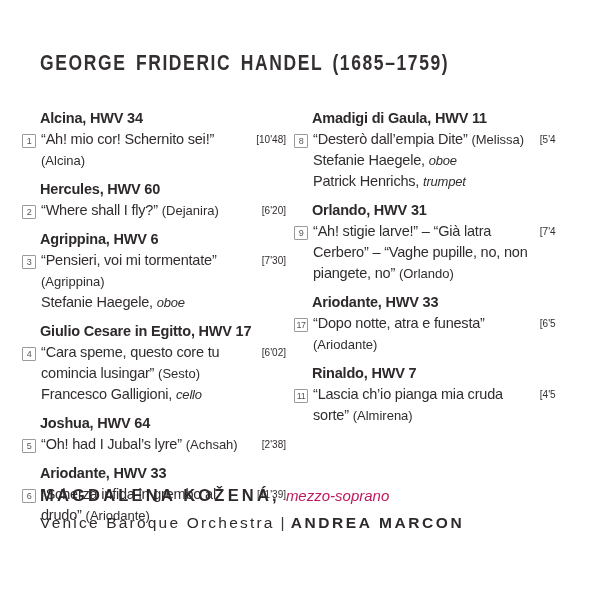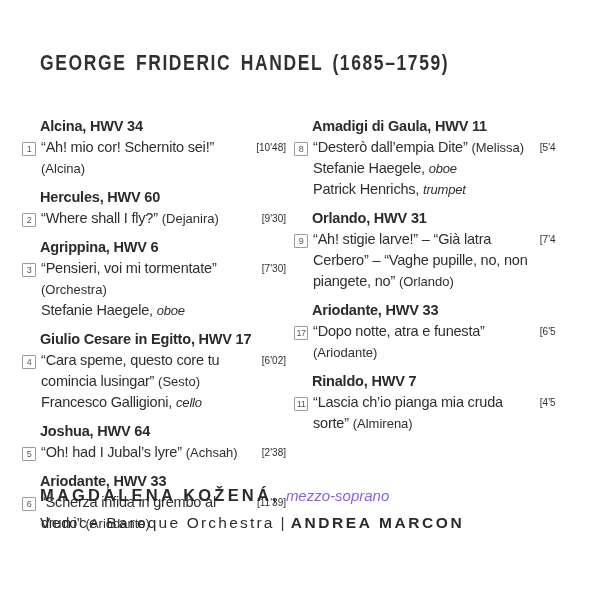--- a/index.html
+++ b/index.html
@@ -16,21 +16,21 @@
   .composer-title {
     position:absolute; left:40px; top:50px;
     font-size:17.5px; font-weight:bold;
     letter-spacing:1.6px; word-spacing:3px;
     color:#343031;
     transform:scaleY(1.28); transform-origin:left top;
     white-space:nowrap;
   }
 
   
-  .col { position:absolute; top:116px; font-size:14.5px; letter-spacing:-0.2px; line-height:21px; }
+  .col { position:absolute; top:108px; font-size:14.5px; letter-spacing:-0.2px; line-height:21px; }
   .col-left  { left:22px;  width:264px; }
   .col-right { left:294px; width:270px; }
 
   .work { margin-bottom:8px; }
   .work-title { font-weight:bold; padding-left:18px; color:#2e2a2b; }
 
   .track { display:grid; grid-template-columns:19px 1fr auto; }
   .tnum {
     display:inline-block; width:12px; height:12px; margin-top:3.5px;
     border:1px solid #9a9a9a; border-radius:1px;
@@ -41,21 +41,21 @@
   .role { font-size:13px; letter-spacing:0; }
   .ttime { align-self:start; white-space:nowrap; font-size:10px; letter-spacing:0; }
 
   .performer { padding-left:19px; }
   .instrument { font-style:italic; font-size:13px; }
 
   
   .credits { position:absolute; left:40px; top:486px; color:#2e2a2b; }
   .credit-line1 { white-space:nowrap; }
   .artist-name { font-weight:bold; font-size:16.5px; letter-spacing:3.2px; }
-  .artist-role { font-style:italic; font-size:15px; margin-left:6px; color:#8b5cf6; }
+  .artist-role { font-style:italic; font-size:15px; margin-left:6px; color:#be185d; }
   .credit-line2 { margin-top:9px; white-space:nowrap; font-size:15.5px; }
   .orchestra { letter-spacing:2.2px; }
   .separator { margin:0 6px; color:#3a3637; }
   .conductor { font-weight:bold; letter-spacing:2.6px; }
 </style>
 </head>
 <body>
 
 <div class="page">
 
@@ -70,29 +70,29 @@
         <span class="ttext"><span>“Ah! mio cor! Schernito sei!”</span> <span class="role">(Alcina)</span></span>
         <span class="ttime">[10'48]</span>
       </div>
     </div>
 
     <div class="work">
       <div class="work-title">Hercules, HWV 60</div>
       <div class="track">
         <span><span class="tnum">2</span></span>
         <span class="ttext"><span>“Where shall I fly?”</span> <span class="role">(Dejanira)</span></span>
-        <span class="ttime">[9'30]</span>
+        <span class="ttime">[6'20]</span>
       </div>
     </div>
 
     <div class="work">
       <div class="work-title">Agrippina, HWV 6</div>
       <div class="track">
         <span><span class="tnum">3</span></span>
-        <span class="ttext"><span>“Pensieri, voi mi tormentate”</span> <span class="role">(Orchestra)</span></span>
+        <span class="ttext"><span>“Pensieri, voi mi tormentate”</span> <span class="role">(Agrippina)</span></span>
         <span class="ttime">[7'30]</span>
       </div>
       <div class="performer"><span>Stefanie Haegele,</span> <span class="instrument">oboe</span></div>
     </div>
 
     <div class="work">
       <div class="work-title">Giulio Cesare in Egitto, HWV 17</div>
       <div class="track">
         <span><span class="tnum">4</span></span>
         <span class="ttext"><span>“Cara speme, questo core tu comincia lusingar”</span> <span class="role">(Sesto)</span></span>

